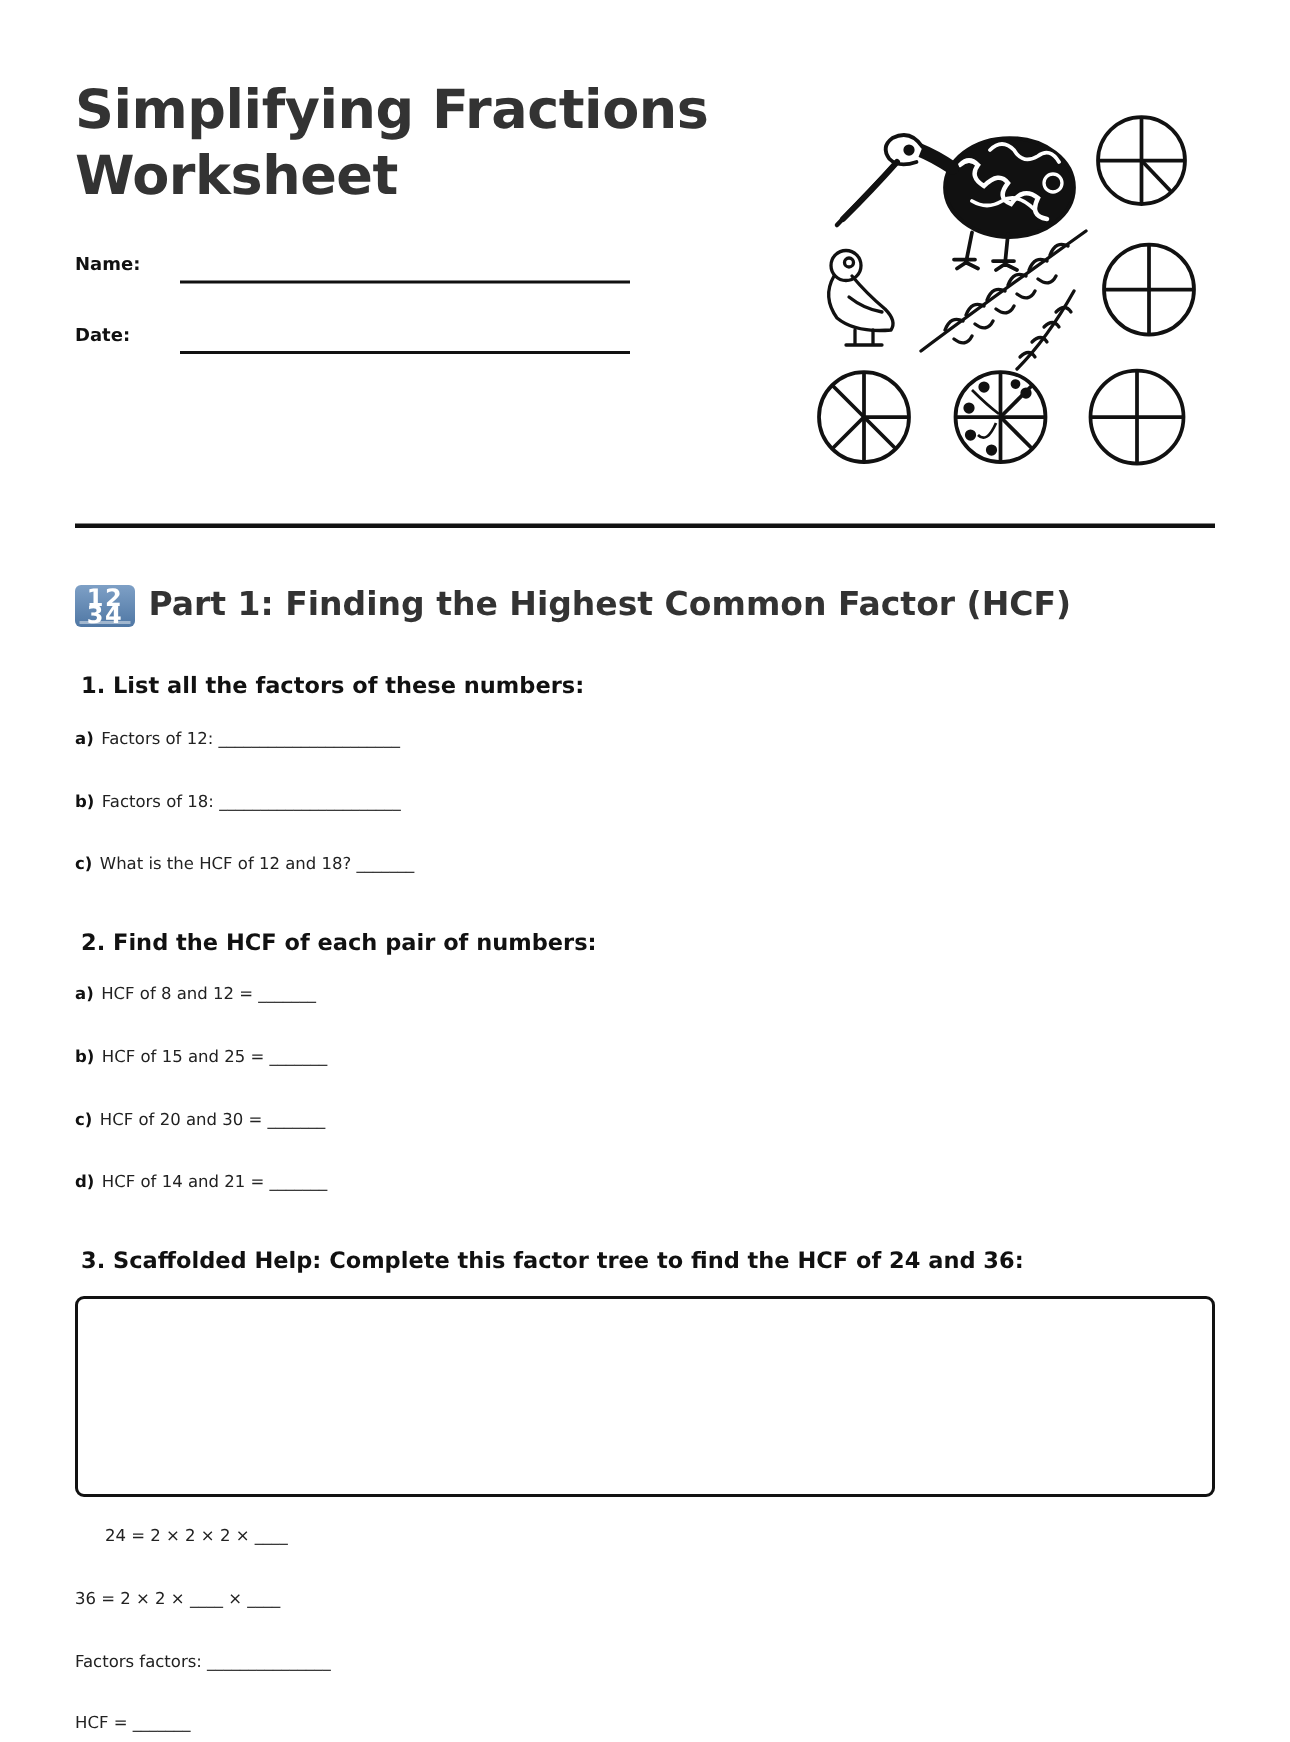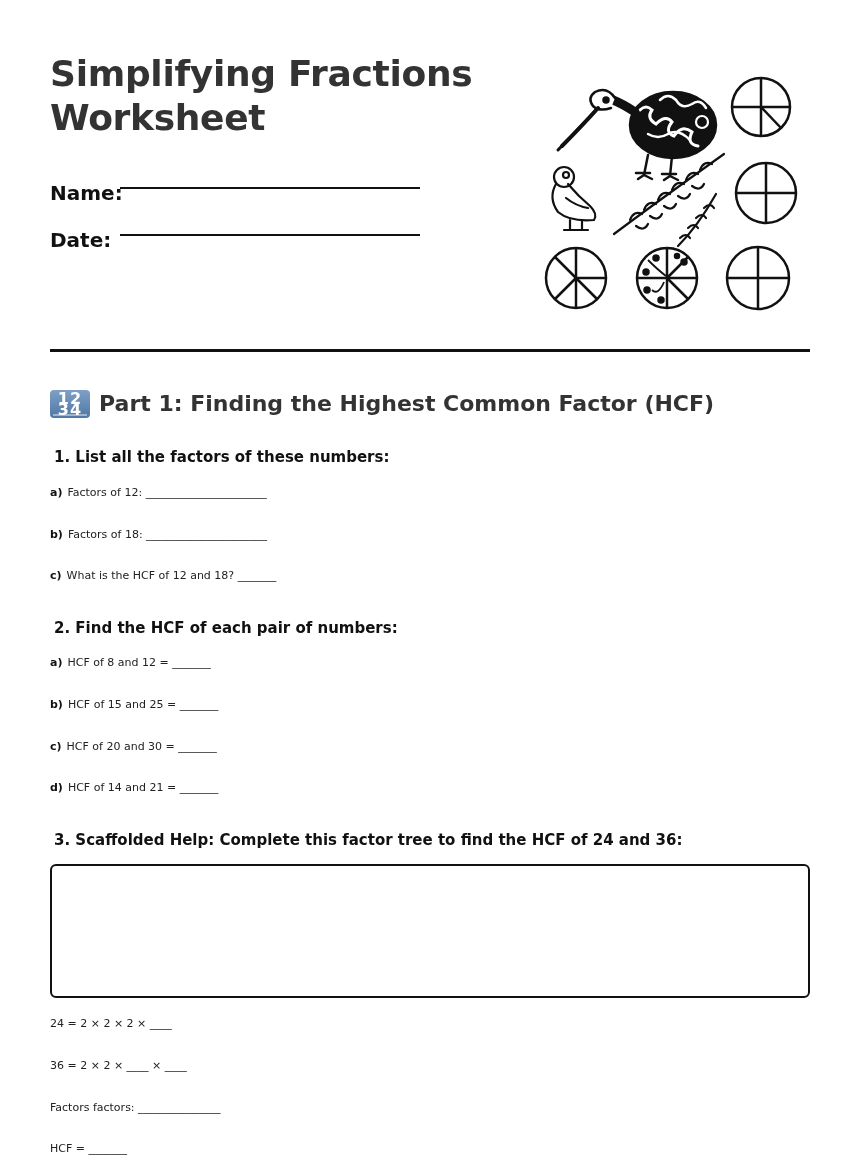--- a/index.html
+++ b/index.html
@@ -28,22 +28,22 @@
     }
     .field-row {
       position: absolute;
       left: 50px;
       width: 370px;
       height: 24px;
     }
     .field-label {
       position: absolute;
       left: 0;
-      top: 16px;
-      font-size: 20px;
+      top: 4px;
+      font-size: 12px;
       font-weight: bold;
       color: #111;
     }
     .field-line {
       position: absolute;
       left: 70px;
       width: 300px;
       height: 2px;
       background: #111;
     }
@@ -259,16 +259,16 @@
 <p class="q-line" style="top:740px;">
   <b>c)</b><span>HCF of 20 and 30 = _______</span>
 </p>
 <p class="q-line" style="top:781px;">
   <b>d)</b><span>HCF of 14 and 21 = _______</span>
 </p>
 
 <p class="q-head" style="top:827px;text-align:center;">3. Scaffolded Help: Complete this factor tree to find the HCF of 24 and 36:</p>
 <div class="tree-box"></div>
 
-<p class="q-line" style="top:1017px;">24 = 2 × 2 × 2 × ____</p>
+<p class="q-line" style="top:1017px;margin-left:20px;">24 = 2 × 2 × 2 × ____</p>
 <p class="q-line" style="top:1059px;">36 = 2 × 2 × ____ × ____</p>
 <p class="q-line" style="top:1101px;">Factors factors: _______________</p>
 <p class="q-line" style="top:1142px;">HCF = _______</p>
 
 </body></html>

